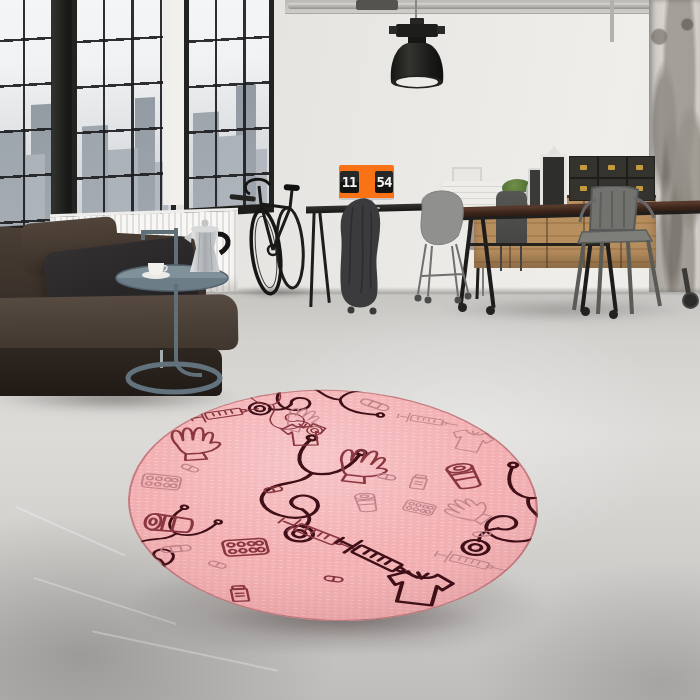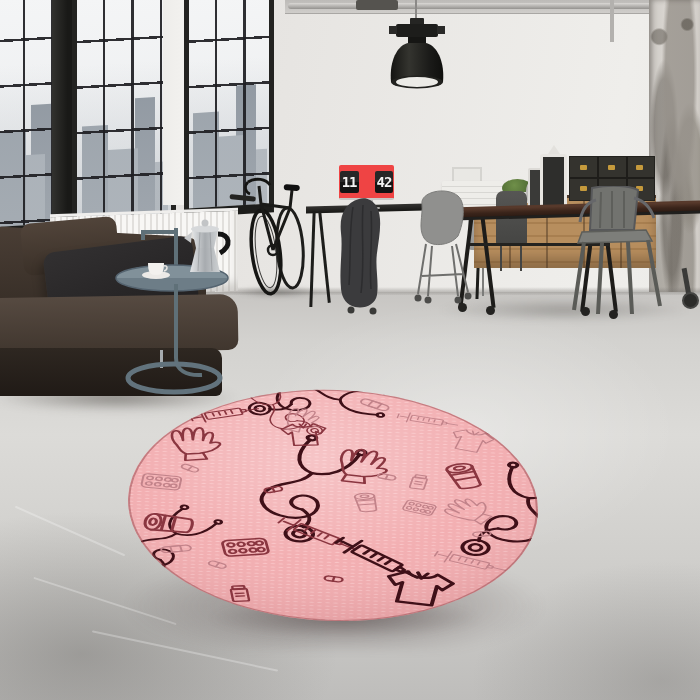--- a/index.html
+++ b/index.html
@@ -71,21 +71,21 @@
   .sofa-seat{left:-6px;top:296px;width:244px;height:56px;background:linear-gradient(180deg,#564a41,#40362e);border-radius:0 18px 10px 0;transform:rotate(-1deg);}
   .sofa-base{left:-6px;top:348px;width:228px;height:48px;background:linear-gradient(180deg,#2e2721,#201a16);border-radius:0 10px 6px 0;}
   .sofa-leg{left:160px;top:350px;width:3px;height:18px;background:#a7acaf;}
 
   
   .desk{left:306px;top:204px;width:198px;height:7px;background:linear-gradient(180deg,#343331,#171715);transform:skewY(-1.5deg);}
   .dleg{background:#1d1d1b;width:3px;}
   .dleg1{left:311px;top:211px;height:96px;transform:rotate(2deg);}
   .dleg2{left:323px;top:211px;height:92px;transform:rotate(-6deg);}
   .dleg3{left:477px;top:211px;height:88px;transform:rotate(2deg);}
-  .monitor{left:339px;top:165px;width:55px;height:33px;background:#ef4444;border-radius:2px;border-bottom:2px solid #c9c8c6;display:flex;align-items:center;justify-content:center;gap:16px;}
+  .monitor{left:339px;top:165px;width:55px;height:33px;background:#f97316;border-radius:2px;border-bottom:2px solid #c9c8c6;display:flex;align-items:center;justify-content:center;gap:16px;}
   .flip{background:linear-gradient(180deg,#272727 49%,#141414 51%);color:#f4f4f4;font-family:"DejaVu Sans Mono",monospace;font-weight:bold;font-size:14px;line-height:1;padding:4px 2px;border-radius:2px;letter-spacing:-1px;}
   .mstand{left:361px;top:200px;width:12px;height:8px;background:linear-gradient(180deg,#bcbbb9,#9d9c9a);}
   .mbase{left:354px;top:207px;width:26px;height:2px;background:#a9a8a6;border-radius:1px;}
   .cardigan{left:331px;top:197px;width:76px;height:118px;}
   .chair2{left:468px;top:204px;width:34px;height:46px;background:linear-gradient(180deg,#a3a3a1,#8d8d8b);border-radius:8px 8px 4px 4px;opacity:.9;}
   .chair2l{left:482px;top:250px;width:2px;height:46px;background:#7c7c7a;}
 
   
   .bike-shadow{left:234px;top:286px;width:88px;height:12px;background:radial-gradient(ellipse,rgba(50,48,45,0.4),transparent 70%);filter:blur(2px);}
   .bike{left:228px;top:170px;width:95px;height:132px;}
@@ -202,21 +202,21 @@
   <div class="abs sofa-back"></div>
   <div class="abs pil-brown"></div>
   <div class="abs pil-dark"></div>
 
   <div class="abs desk"></div>
   <div class="abs dleg dleg1"></div>
   <div class="abs dleg dleg2"></div>
   <div class="abs dleg dleg3"></div>
   <div class="abs monitor">
     <span class="flip">11</span>
-    <span class="flip">42</span>
+    <span class="flip">54</span>
   </div>
   <div class="abs mstand"></div>
   <div class="abs mbase"></div>
 
   <svg class="abs cardigan" viewBox="0 0 76 118">
     <path d="M28,2 C14,6 8,18 10,36 C12,52 8,72 10,92 C11,102 16,108 24,110 C34,112 44,108 46,98 C48,84 44,70 46,56 C48,40 52,22 46,10 C41,2 34,0 28,2 Z" fill="#3b3b3d"></path>
     <path d="M22,10 C18,34 20,60 18,88 M32,8 C30,36 34,64 30,96 M40,14 C42,40 38,66 40,92" stroke="#2c2c2e" stroke-width="1.5" fill="none"></path>
     <circle cx="20" cy="113" r="3.5" fill="#3a3a38"></circle>
     <circle cx="42" cy="114" r="3.5" fill="#3a3a38"></circle>
   </svg>

